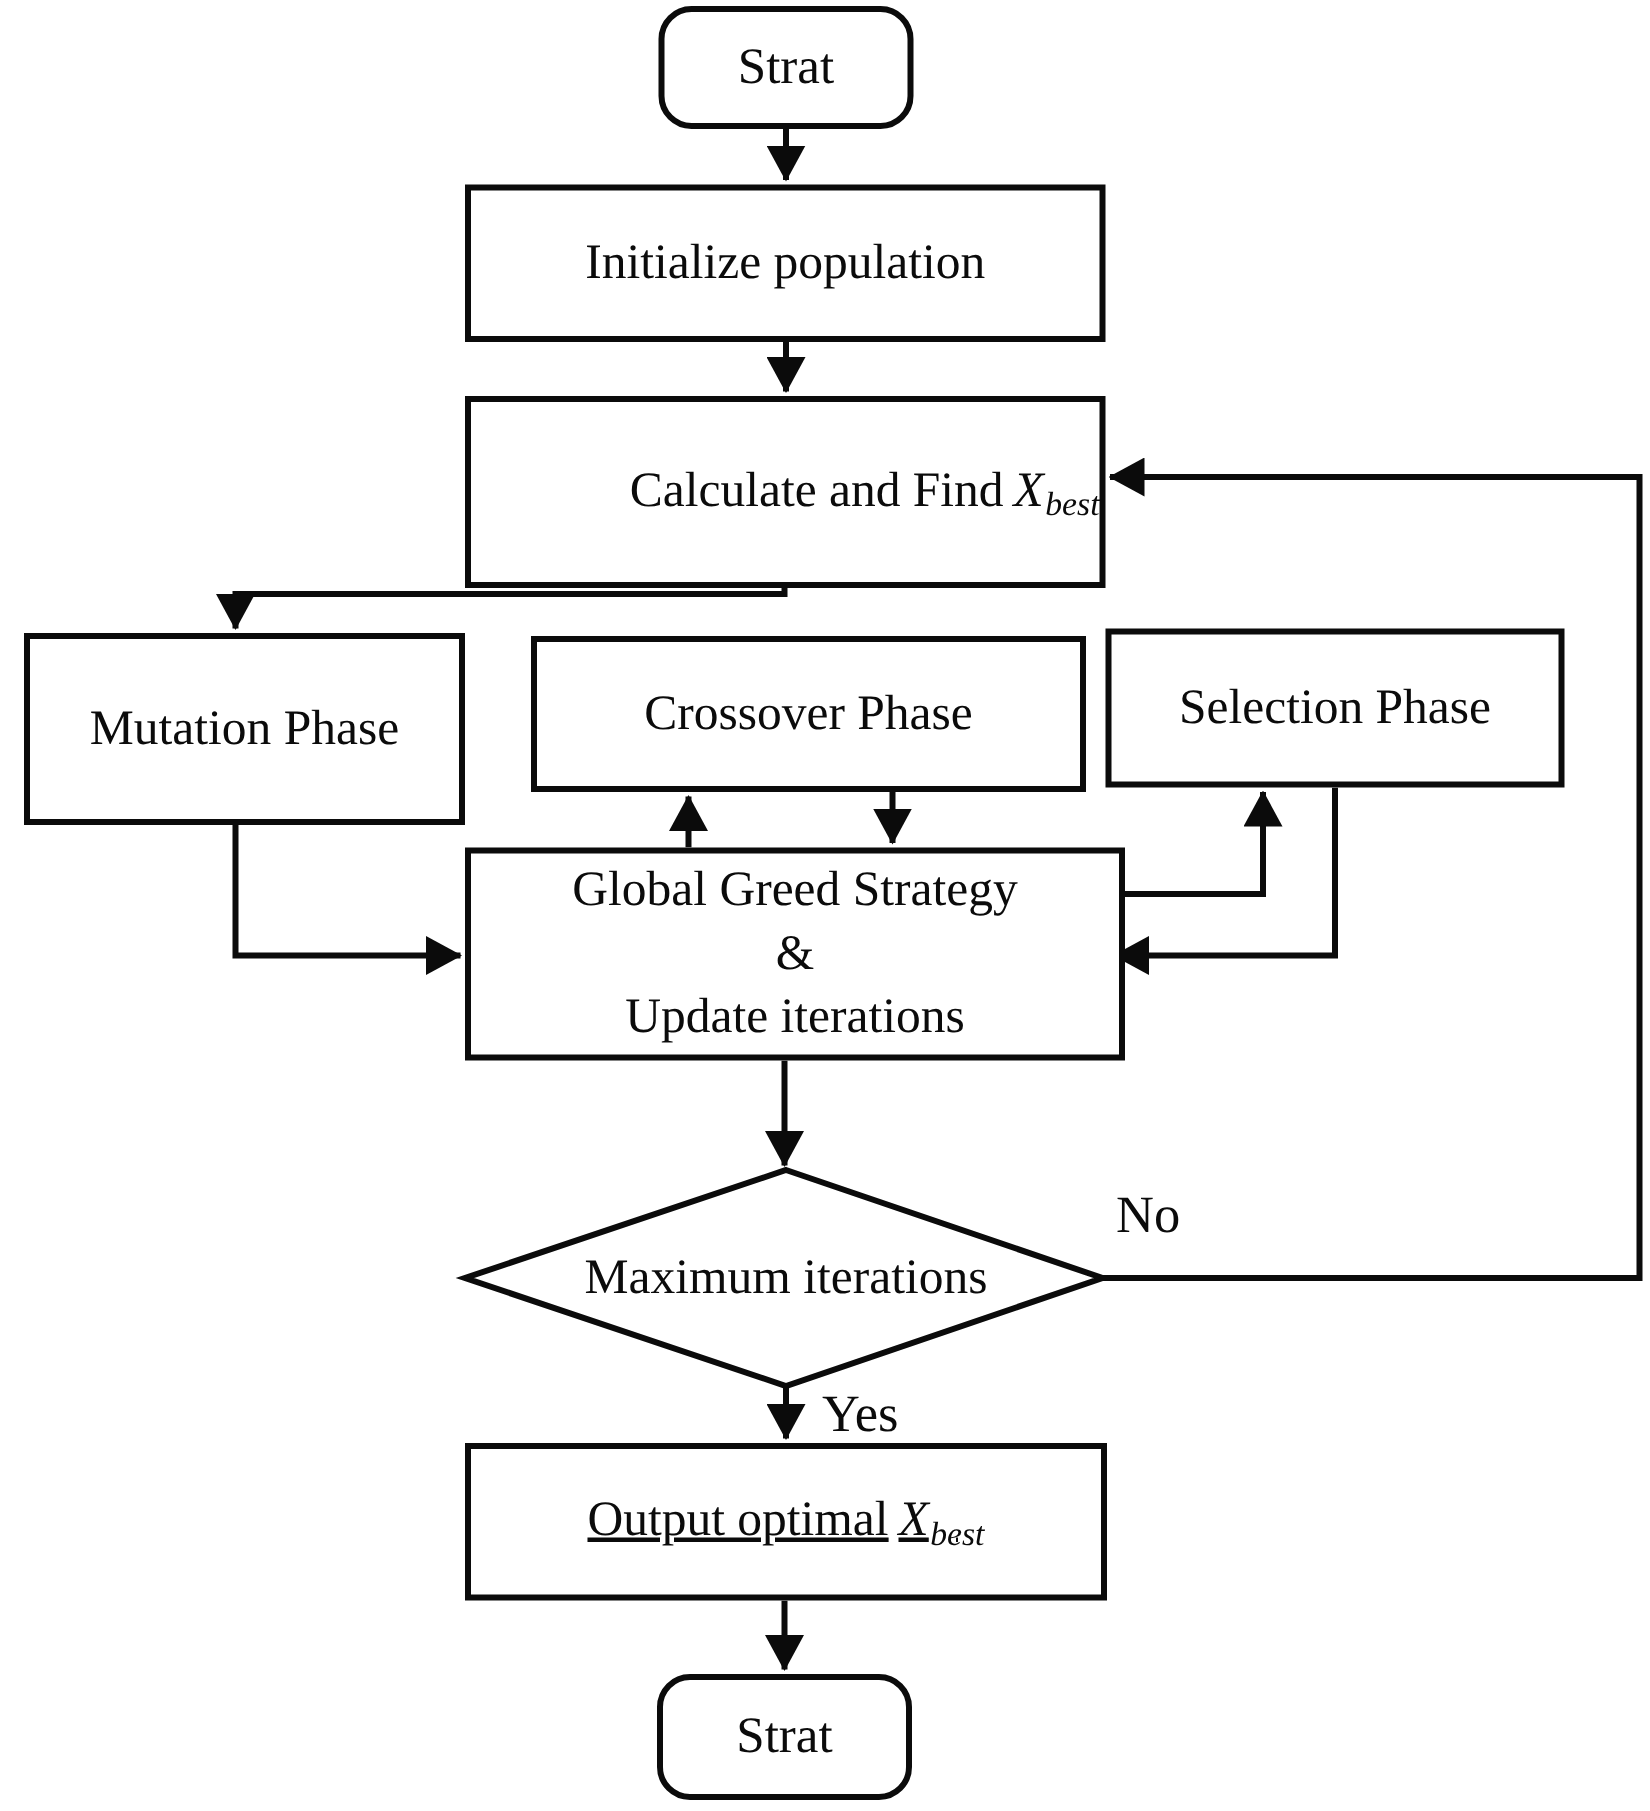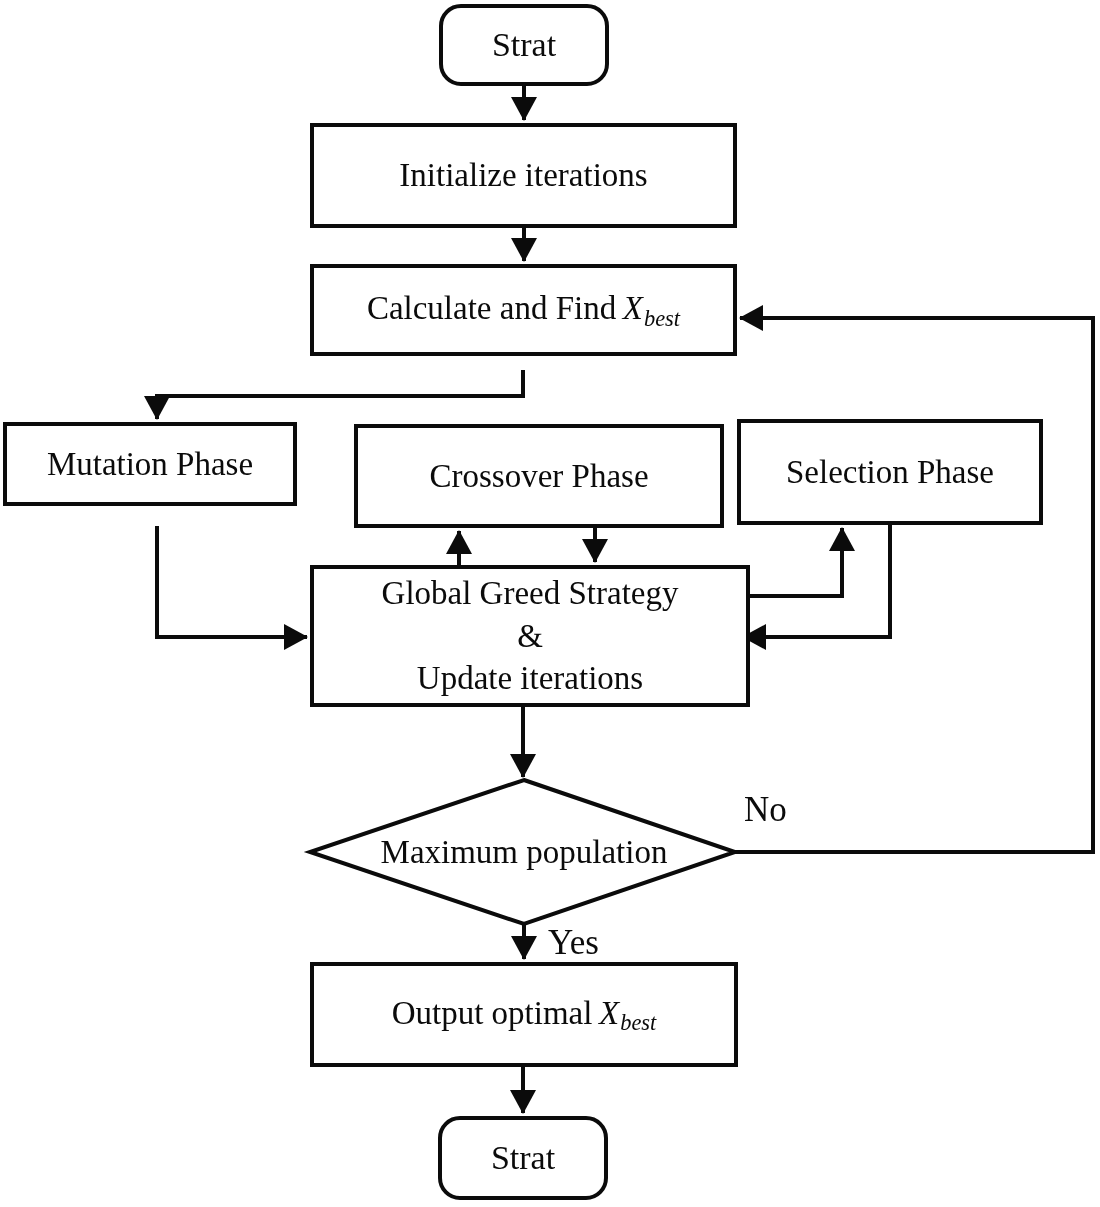--- a/index.html
+++ b/index.html
@@ -62,26 +62,26 @@
     position: absolute;
     font-size: 35px;
     line-height: 1;
   }
   .edge-label.no-label  { left: 744px; top: 792px; }
   .edge-label.yes-label { left: 548px; top: 925px; }
 
   
   .n-start-top  { left: 439px; top: 4px;    width: 170px; height: 82px;  }
   .n-initialize { left: 310px; top: 123px;  width: 427px; height: 105px; }
-  .n-calculate  { left: 310px; top: 264px;  width: 427px; height: 92px; }
-  .n-mutation   { left: 3px;   top: 422px;  width: 294px; height: 84px; }
+  .n-calculate  { left: 310px; top: 264px;  width: 427px; height: 128px; justify-content: flex-end; }
+  .n-mutation   { left: 16px;   top: 422px;  width: 294px; height: 128px; }
   .n-crossover  { left: 354px; top: 424px;  width: 370px; height: 104px; }
   .n-selection  { left: 737px; top: 419px;  width: 306px; height: 106px; }
   .n-global     { left: 310px; top: 565px;  width: 440px; height: 142px; }
-  .n-output     { left: 310px; top: 962px;  width: 428px; height: 105px; }
+  .n-output     { left: 310px; top: 962px;  width: 428px; height: 105px; text-decoration: underline; }
   .n-end-bottom { left: 438px; top: 1116px; width: 170px; height: 84px;  }
 </style>
 </head>
 <body>
 
 <div class="canvas">
 
   <svg class="edges-svg" viewBox="0 0 1100 1207" xmlns="http://www.w3.org/2000/svg">
     <defs>
       <marker id="arrow" markerUnits="userSpaceOnUse" markerWidth="24" markerHeight="26" refX="23" refY="13" orient="auto">
@@ -103,21 +103,21 @@
       <path d="M523 1067 L523 1113" marker-end="url(#arrow)"></path>
     </g>
     <polygon points="524,780 735,852 524,924 310,852" fill="#ffffff" stroke="#0b0b0b" stroke-width="4"></polygon>
   </svg>
 
   <div class="node terminator n-start-top">
     <span>Strat</span>
   </div>
 
   <div class="node n-initialize">
-    <span>Initialize iterations</span>
+    <span>Initialize population</span>
   </div>
 
   <div class="node n-calculate">
     <span>
       <span>Calculate and Find</span><span class="mvar">X</span><span class="msub">best</span>
     </span>
   </div>
 
   <div class="node n-mutation">
     <span>Mutation Phase</span>
@@ -132,21 +132,21 @@
   </div>
 
   <div class="node n-global multiline">
     <span>
       <span>Global Greed Strategy</span>
       <span>&amp;</span>
       <span>Update iterations</span>
     </span>
   </div>
 
-  <div class="diamond-label">Maximum population</div>
+  <div class="diamond-label">Maximum iterations</div>
 
   <div class="edge-label no-label">No</div>
   <div class="edge-label yes-label">Yes</div>
 
   <div class="node n-output">
     <span>
       <span>Output optimal</span><span class="mvar">X</span><span class="msub">best</span>
     </span>
   </div>
 

